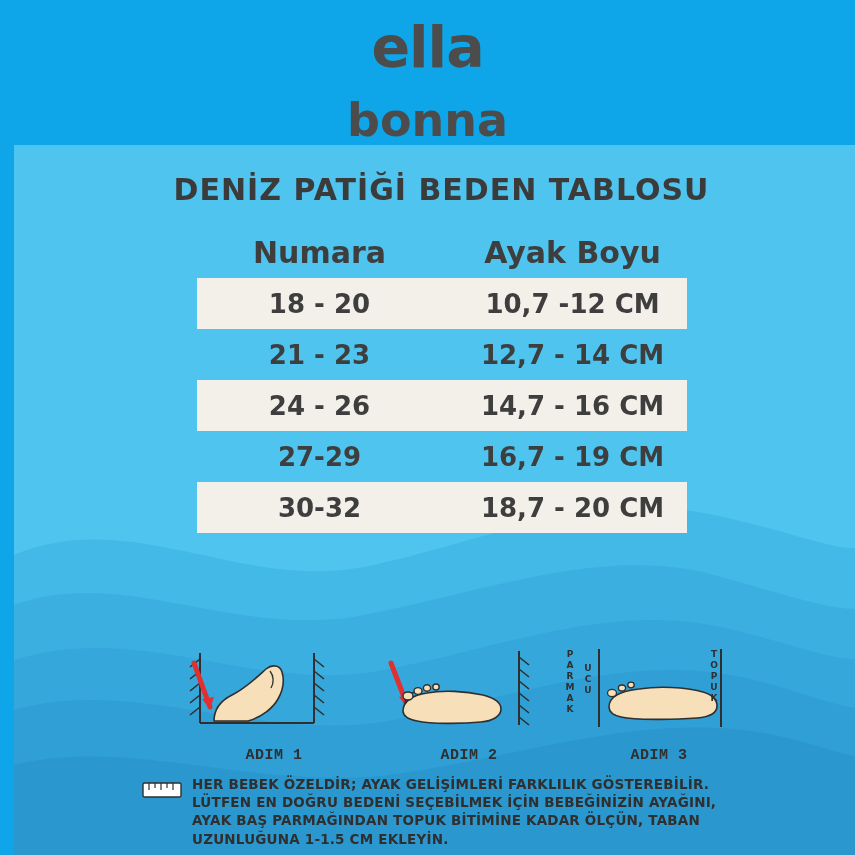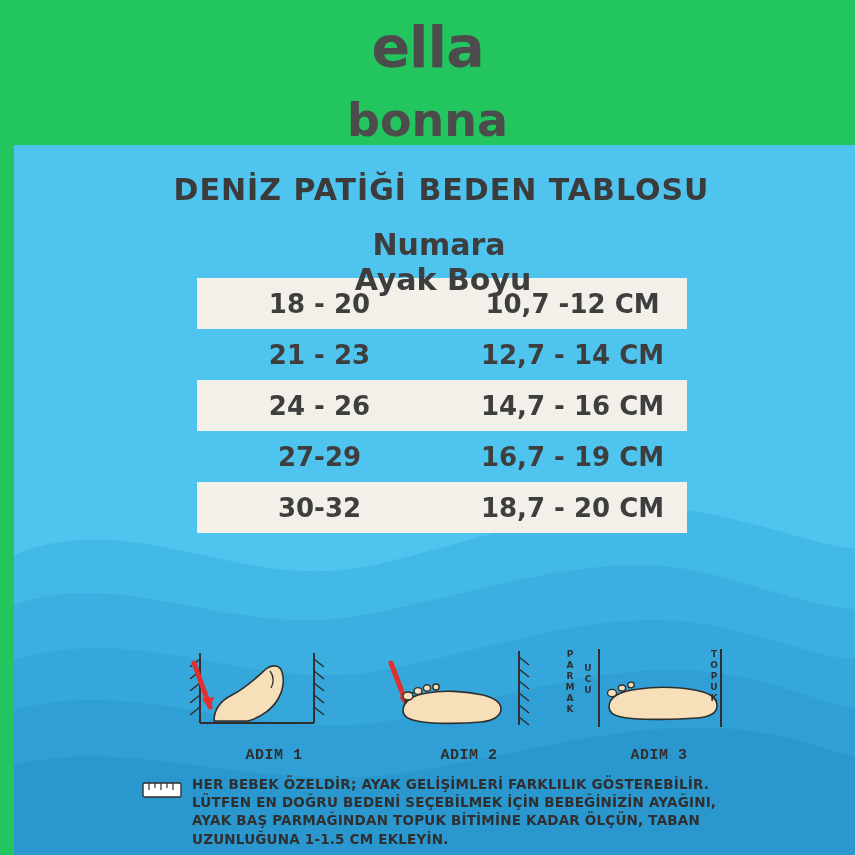--- a/index.html
+++ b/index.html
@@ -10,21 +10,21 @@
     width: 855px;
     height: 855px;
     background: #ffffff;
     font-family: "DejaVu Sans", sans-serif;
     overflow: hidden;
   }
   .page {
     position: relative;
     width: 855px;
     height: 855px;
-    background: #22c55e;
+    background: #0ea5e9;
     overflow: hidden;
   }
 
   
   .brand {
     position: absolute;
     top: 18px;
     left: 0;
     width: 855px;
     text-align: center;
@@ -91,21 +91,20 @@
     z-index: 6;
     border-collapse: collapse;
   }
   .table .row {
     display: flex;
     height: 51px;
     align-items: center;
   }
   .row.head {
     background: transparent;
-    flex-direction: column;
   }
   .row.odd {
     background: #f3efe9;
   }
   .row.even {
     background: transparent;
   }
   .cell {
     flex: 0 0 50%;
     text-align: center;

